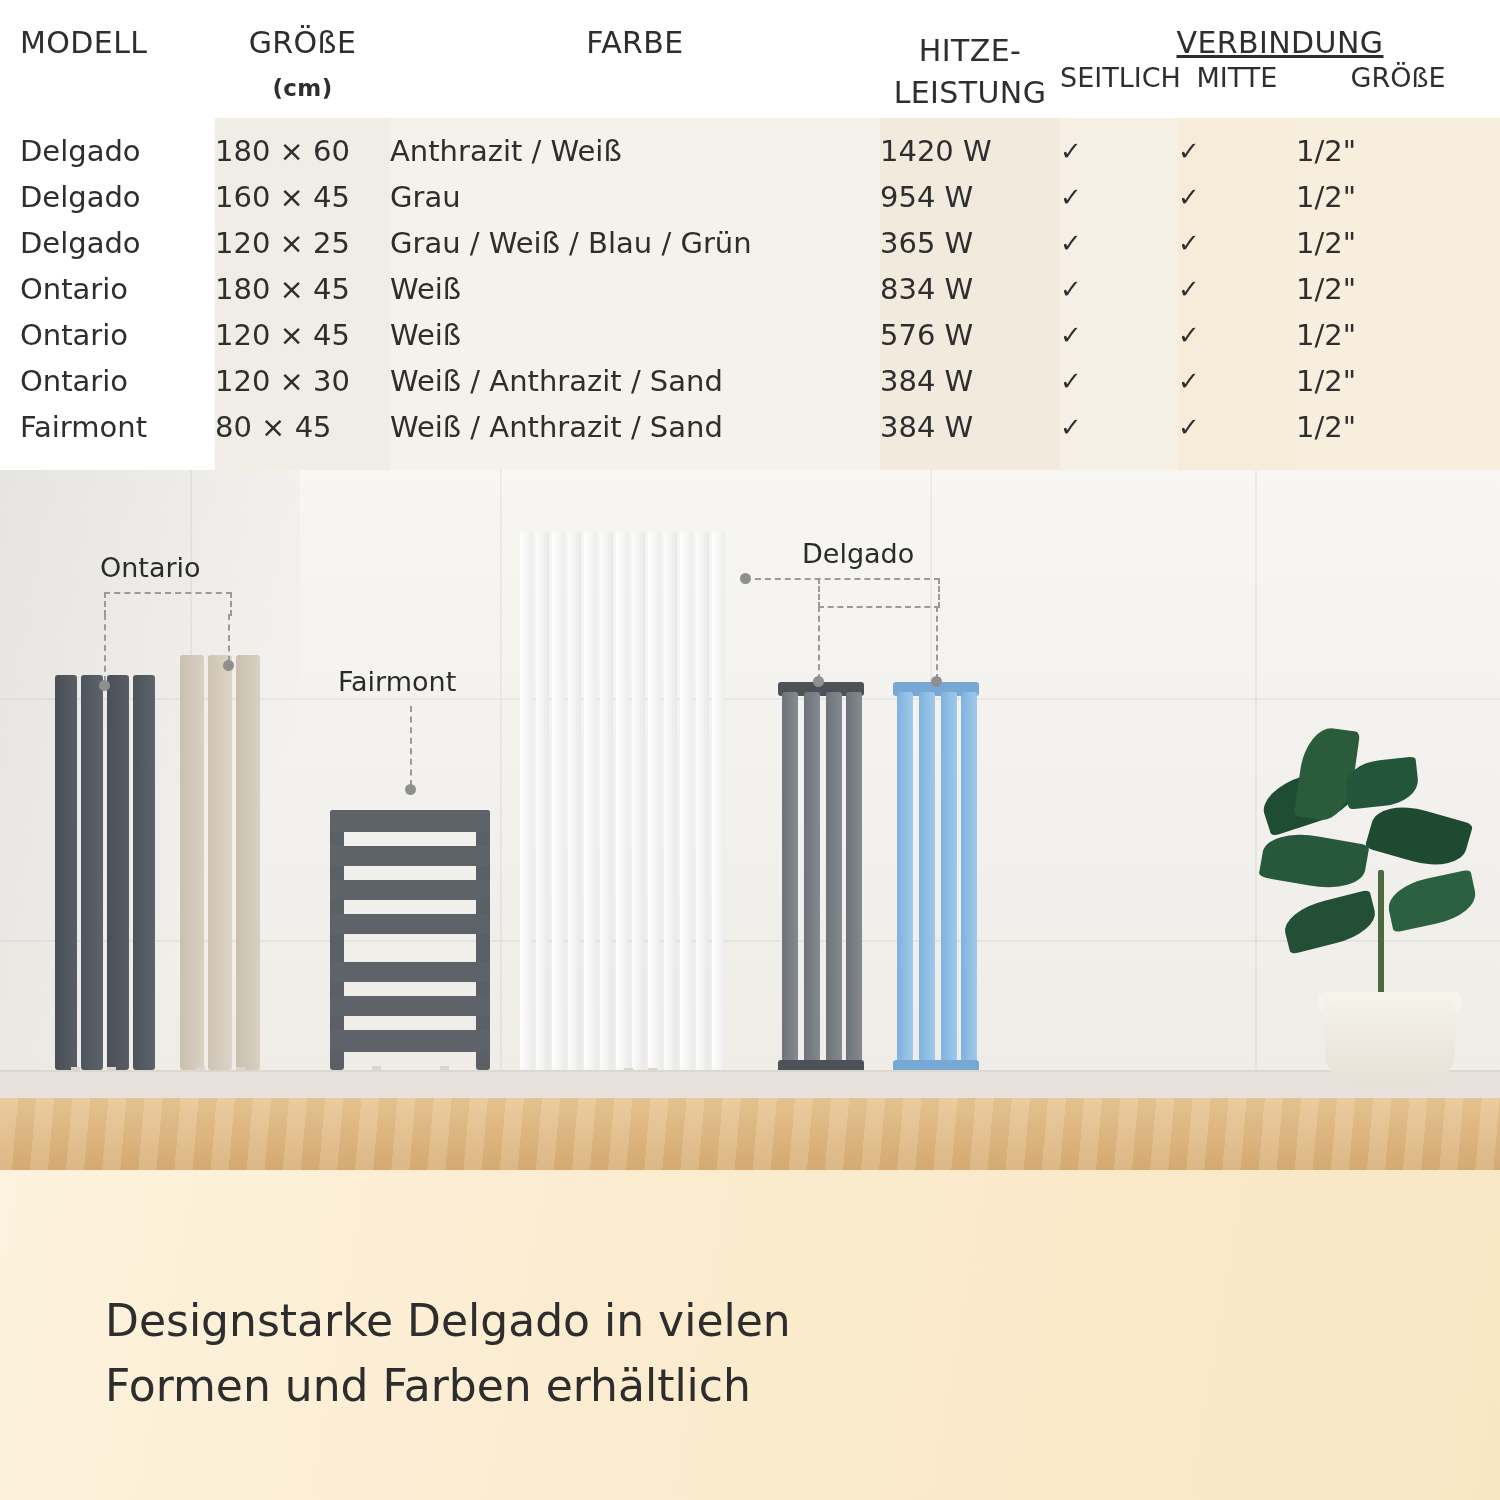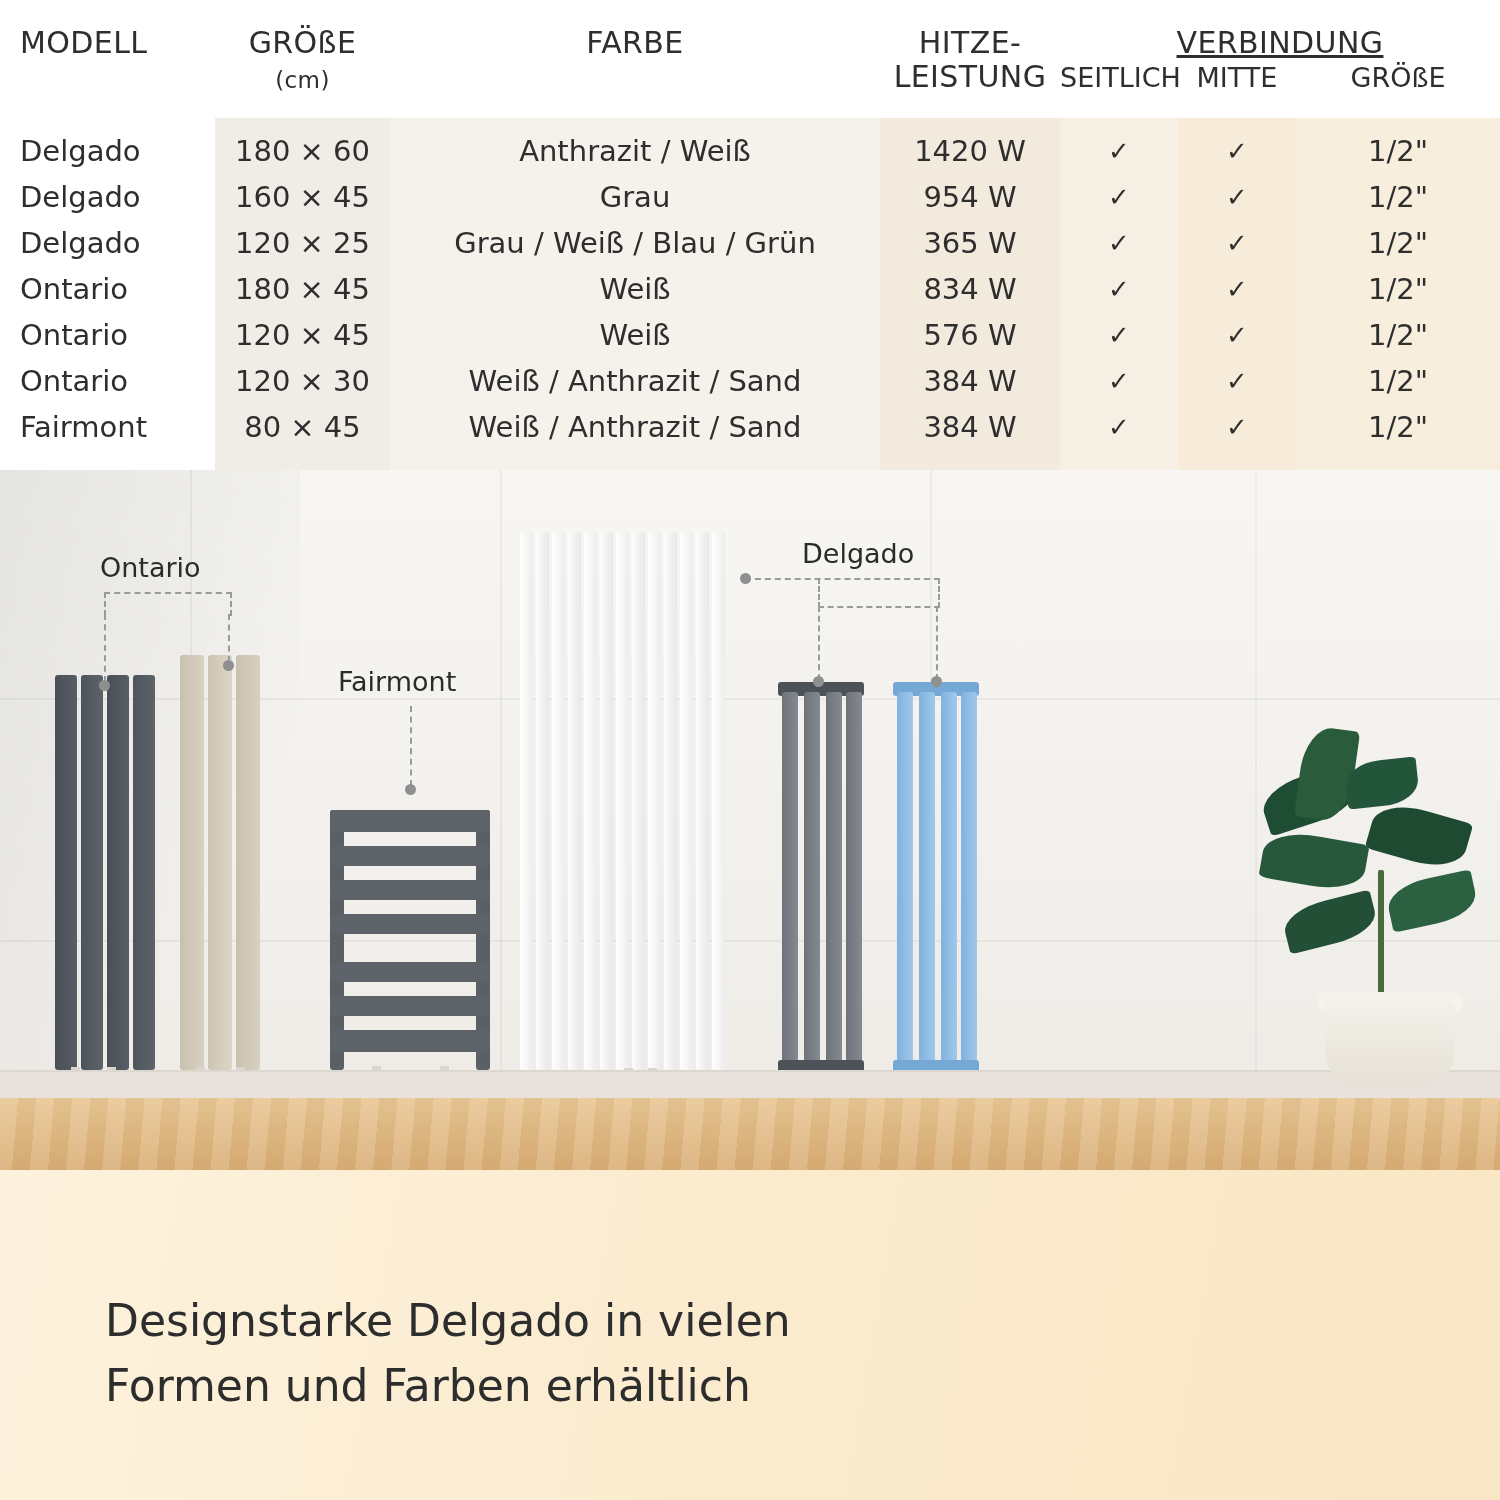--- a/index.html
+++ b/index.html
@@ -32,38 +32,38 @@
   .th{
     position:absolute;
     color:#2e2e2e;
     font-size:30px;
     letter-spacing:.4px;
     text-align:center;
     line-height:1.12;
   }
   .th-modell{left:20px;top:26px;width:200px;text-align:left;}
   .th-groesse{left:215px;top:26px;width:175px;}
-  .th-groesse small{display:block;font-size:23px;margin-top:8px;}
+  .th-groesse small{display:block;font-size:23px;margin-top:16px;font-weight:bold;}
   .th-farbe{left:390px;top:26px;width:490px;}
   .th-hitze{left:880px;top:26px;width:180px;}
-  .th-hitze span{display:block;}
+  .th-hitze span{display:block;margin-top:8px;}
   .th-verbindung{left:1060px;top:26px;width:440px;text-decoration:underline;}
   .th-sub{position:absolute;top:62px;font-size:27px;color:#2e2e2e;text-align:center;}
   .th-sub-seitlich{left:1060px;width:118px;}
   .th-sub-mitte{left:1178px;width:118px;}
   .th-sub-groesse{left:1296px;width:204px;}
 
   .rows{position:absolute;top:128px;left:0;width:1500px;}
   .row{position:relative;height:46px;}
   .cell{
     position:absolute;
     color:#2e2e2e;
     font-size:29px;
     line-height:46px;
-    text-align:center;
+    text-align:left;
     white-space:nowrap;
   }
   .c-modell{left:20px;width:195px;text-align:left;}
   .c-size{left:215px;width:175px;}
   .c-colour{left:390px;width:490px;}
   .c-heat{left:880px;width:180px;}
   .c-side{left:1060px;width:118px;font-size:26px;}
   .c-mid{left:1178px;width:118px;font-size:26px;}
   .c-gr{left:1296px;width:204px;}
 

